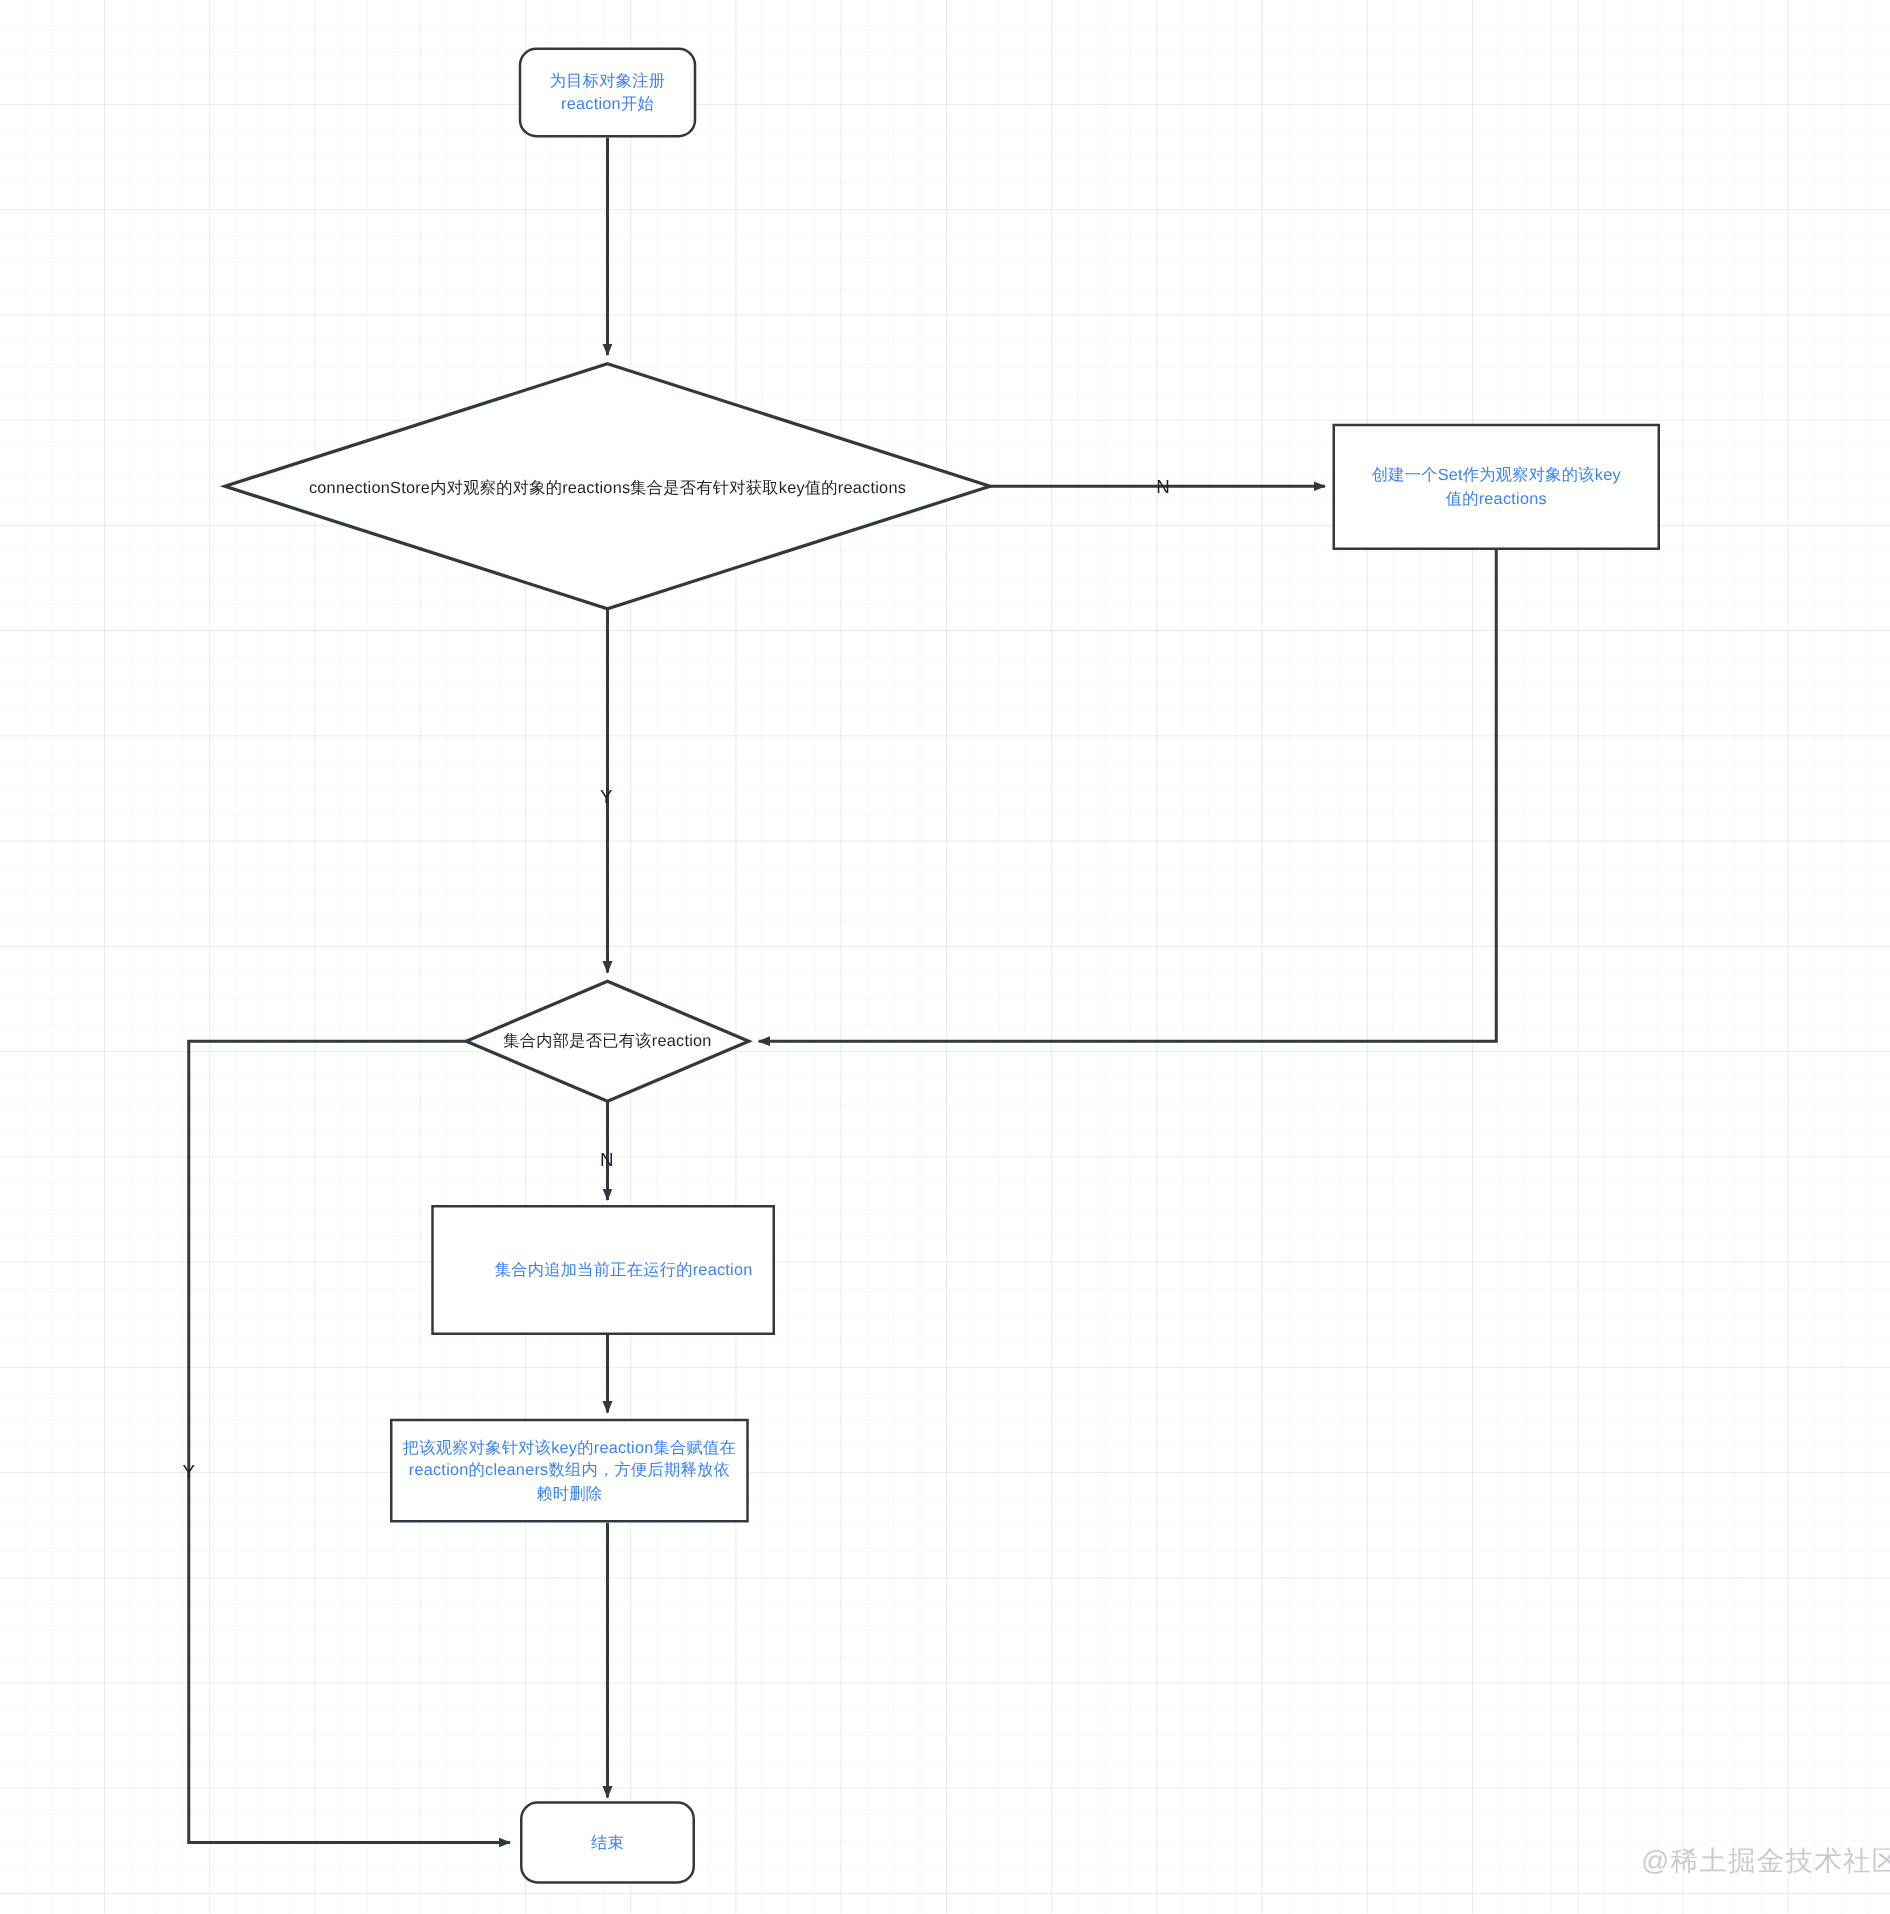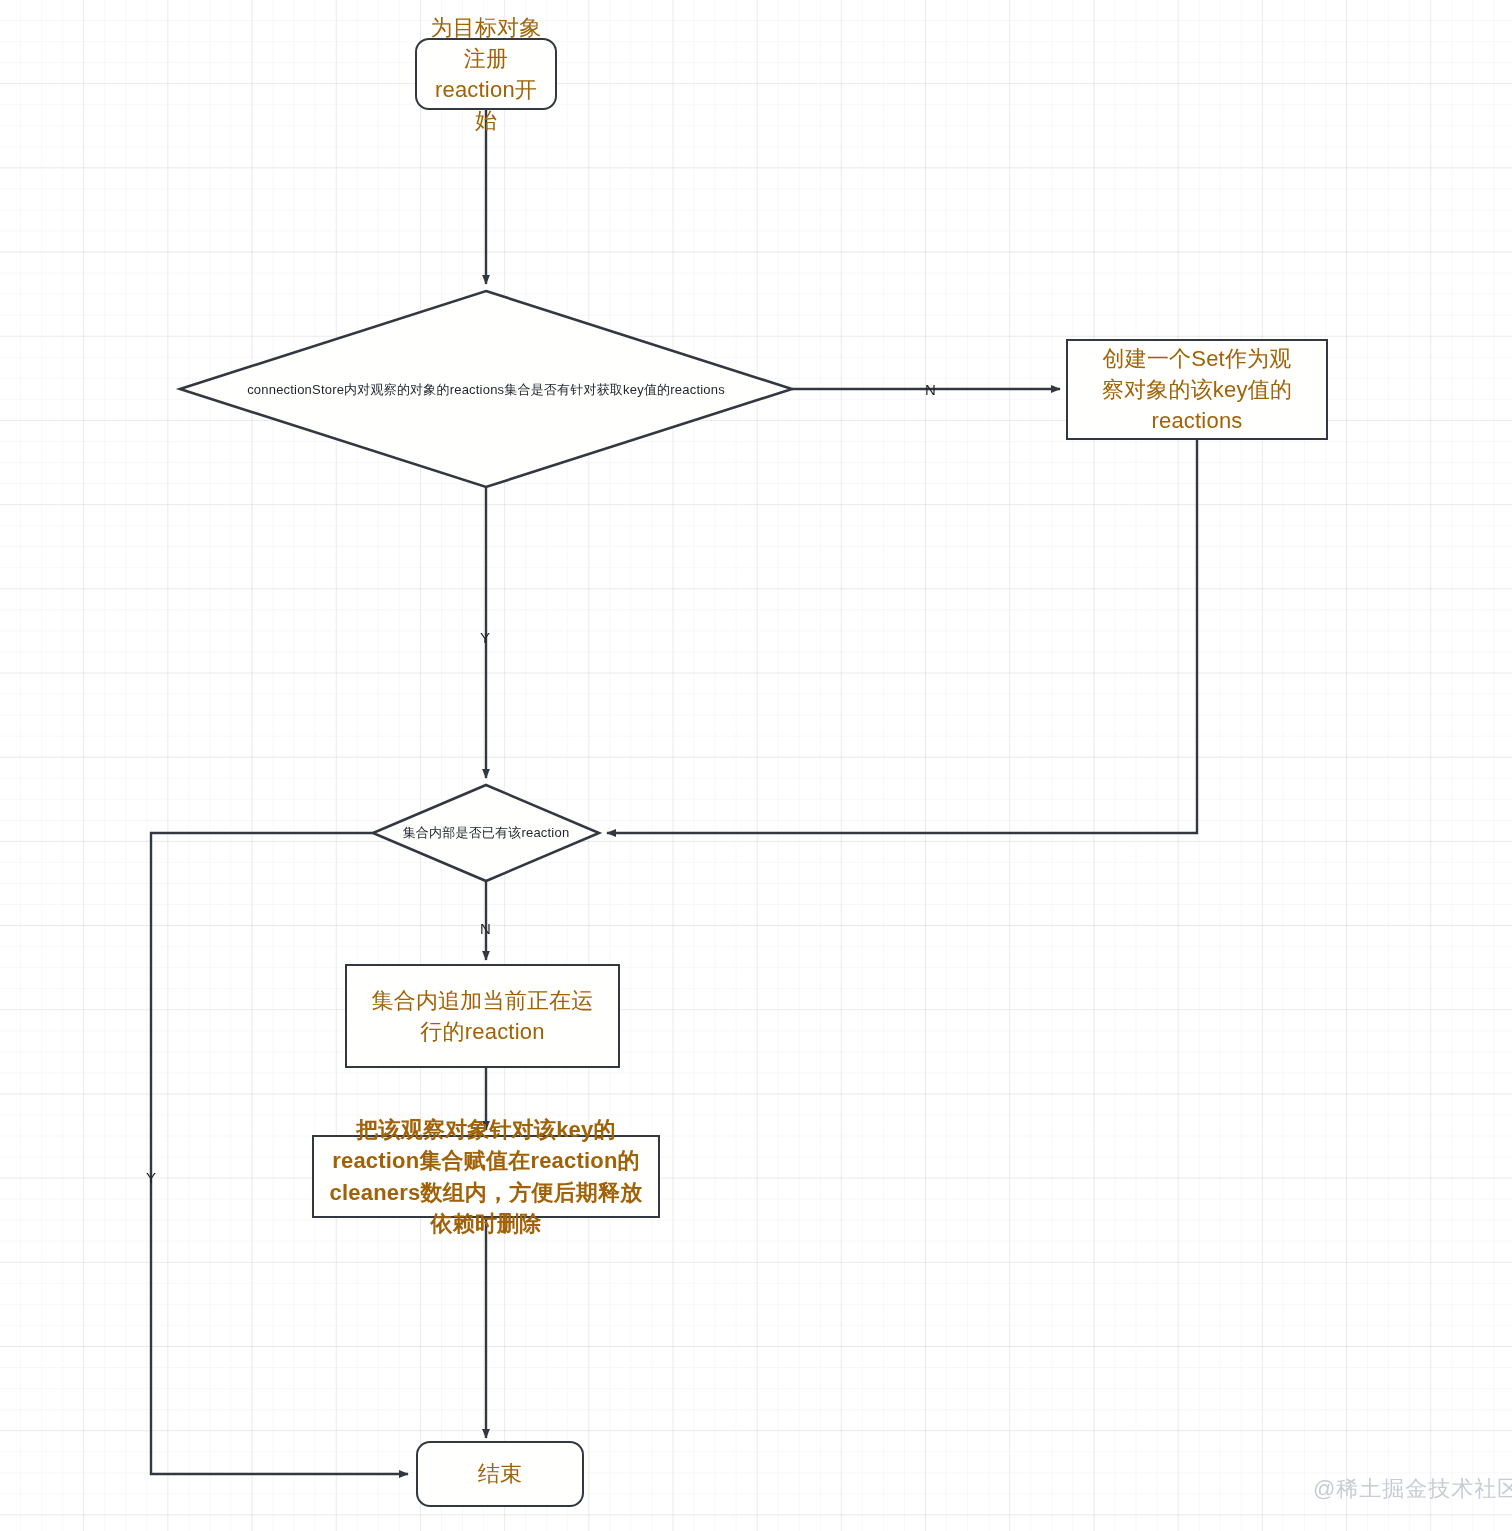--- a/index.html
+++ b/index.html
@@ -32,22 +32,22 @@
     height: 1531px;
     pointer-events: none;
   }
   .node {
     position: absolute;
     box-sizing: border-box;
     display: flex;
     align-items: center;
     justify-content: center;
     text-align: center;
-    color: #a16207;
-    font-size: 22px;
+    color: #3b82f6;
+    font-size: 13px;
     line-height: 1.42;
     letter-spacing: 0.2px;
   }
   .node-process {
     border: 2px solid #333840;
     background: #fffffe;
   }
   .node-terminal {
     border: 2px solid #333840;
     border-radius: 14px;
@@ -130,25 +130,25 @@
   </div>
 
   <div class="node-decision-label" style="left:386px; top:809px; width:200px; height:48px; flex-direction:column; white-space:normal;">
     <span style="display:block; width:200px;">集合内部是否已有该reaction</span>
   </div>
 
   <div class="node node-process" style="left:345px; top:964px; width:275px; height:104px; padding:0 16px;justify-content:flex-end;">
     <span>集合内追加当前正在运行的reaction</span>
   </div>
 
-  <div class="node node-process" style="left:312px; top:1135px; width:348px; height:83px; padding:0 8px;font-weight:bold;">
+  <div class="node node-process" style="left:312px; top:1135px; width:287px; height:83px; padding:0 8px;">
     <span>把该观察对象针对该key的reaction集合赋值在reaction的cleaners数组内，方便后期释放依赖时删除</span>
   </div>
 
-  <div class="node node-terminal" style="left:416px; top:1441px; width:168px; height:66px;">
+  <div class="node node-terminal" style="left:416px; top:1441px; width:140px; height:66px;">
     <span>结束</span>
   </div>
 
   <div class="edge-label" style="left:925px; top:382px;">N</div>
 
   <div class="edge-label" style="left:480px; top:630px;">Y</div>
 
   <div class="edge-label" style="left:480px; top:921px;">N</div>
 
   <div class="edge-label" style="left:146px; top:1170px;">Y</div>

